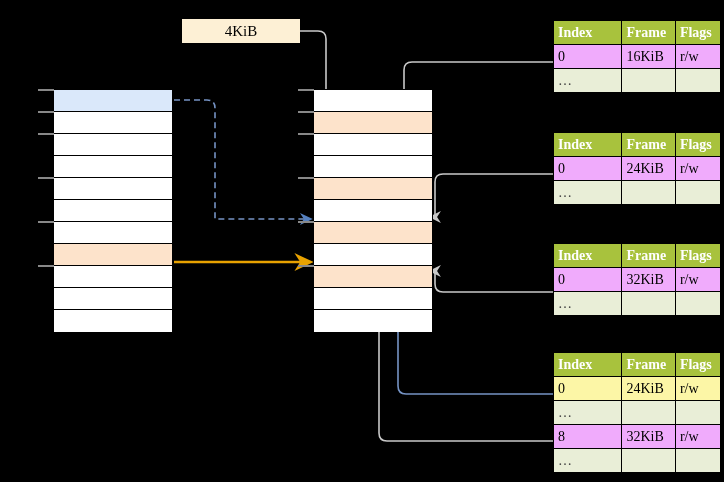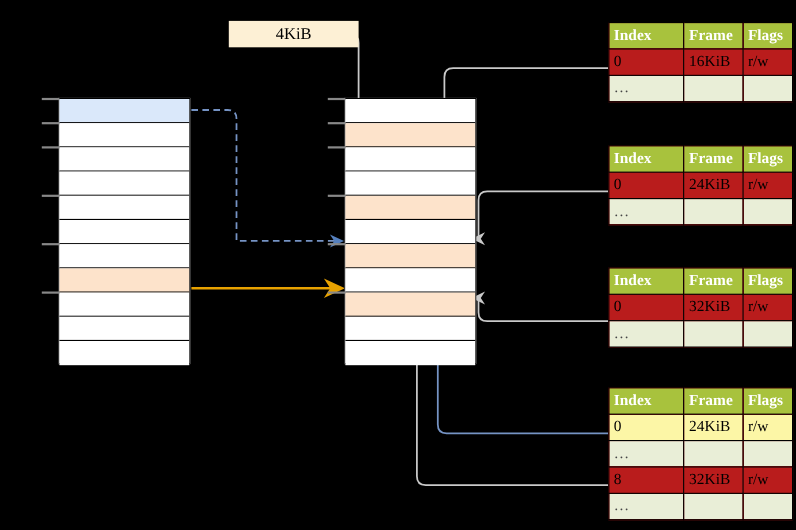--- a/index.html
+++ b/index.html
@@ -62,21 +62,21 @@
     align-items: center;
     justify-content: center;
     z-index: 5;
   }
 
   
   .ptable {
     position: absolute;
     box-sizing: border-box;
     border-collapse: collapse;
-    background: #b91c1c;
+    background: #f0abfc;
     z-index: 3;
     font-size: 14px;
   }
   .ptable table {
     border-collapse: collapse;
     width: 100%;
     table-layout: fixed;
   }
   .ptable th, .ptable td {
     border: 1.2px solid #000000;
@@ -145,21 +145,21 @@
     
     <path d="M553,394 L406,394 Q398,394 398,386 L398,224" fill="none" stroke="#7593c4" stroke-width="1.6" marker-end="url(#ah-blue)"></path>
 
      middle grid row 7 --&gt;
     <path d="M174,100 L207,100 Q215,100 215,108 L215,219 L307,219" fill="none" stroke="#7593c4" stroke-width="1.6" stroke-dasharray="6 4" marker-end="url(#ah-blue-r)"></path>
 
      middle grid row 9 --&gt;
     <path d="M174,262 L305,262" fill="none" stroke="#e8a200" stroke-width="2.4" marker-end="url(#ah-orange)"></path>
   </svg>
 
-  <div class="chip" style="left:182px; top:19px; width:118px; height:24px;margin-left:26px;">
+  <div class="chip" style="left:182px; top:19px; width:118px; height:24px;">
     <span>4KiB</span>
   </div>
 
   <div class="grid" id="left-grid" style="left:53px; top:89px; width:120px; height:242px;">
       <div class="cell blue" style="height: 22px;"></div>
       <div class="cell" style="height: 22px;"></div>
       <div class="cell" style="height: 22px;"></div>
       <div class="cell" style="height: 22px;"></div>
       <div class="cell" style="height: 22px;"></div>
       <div class="cell" style="height: 22px;"></div>

